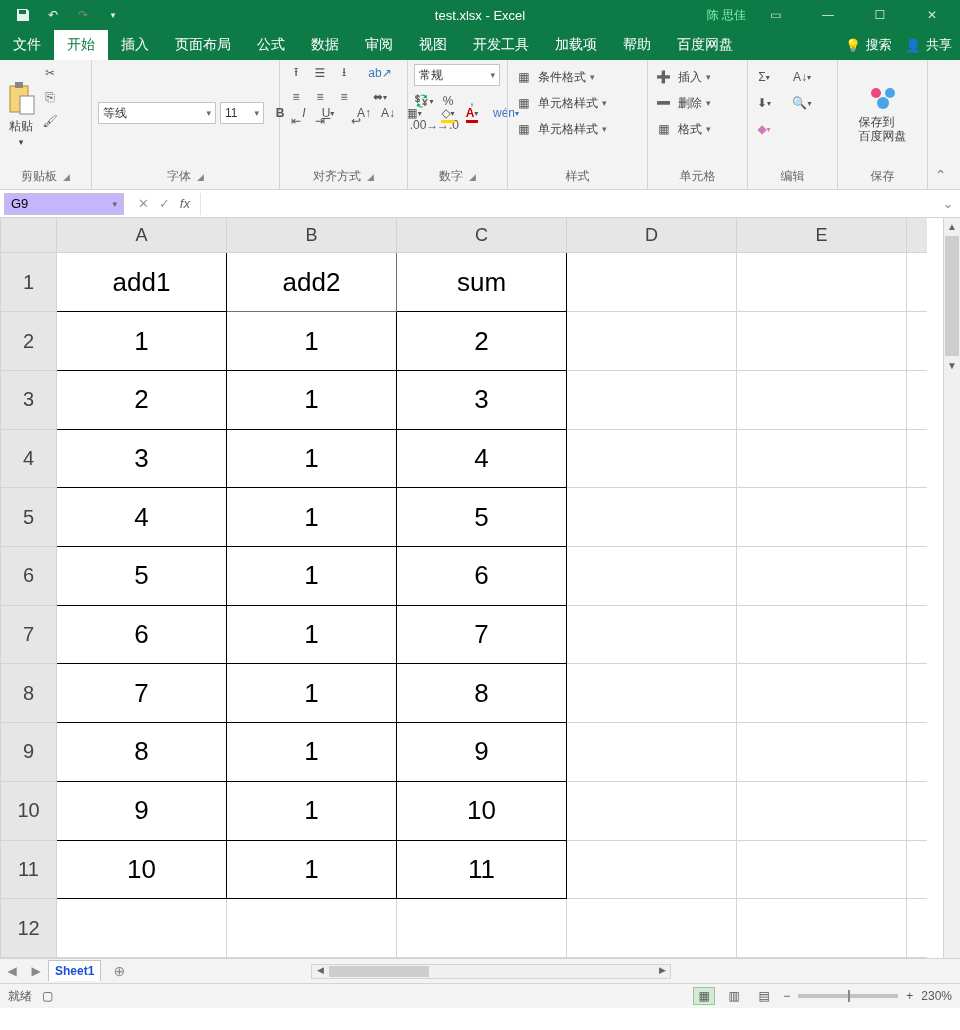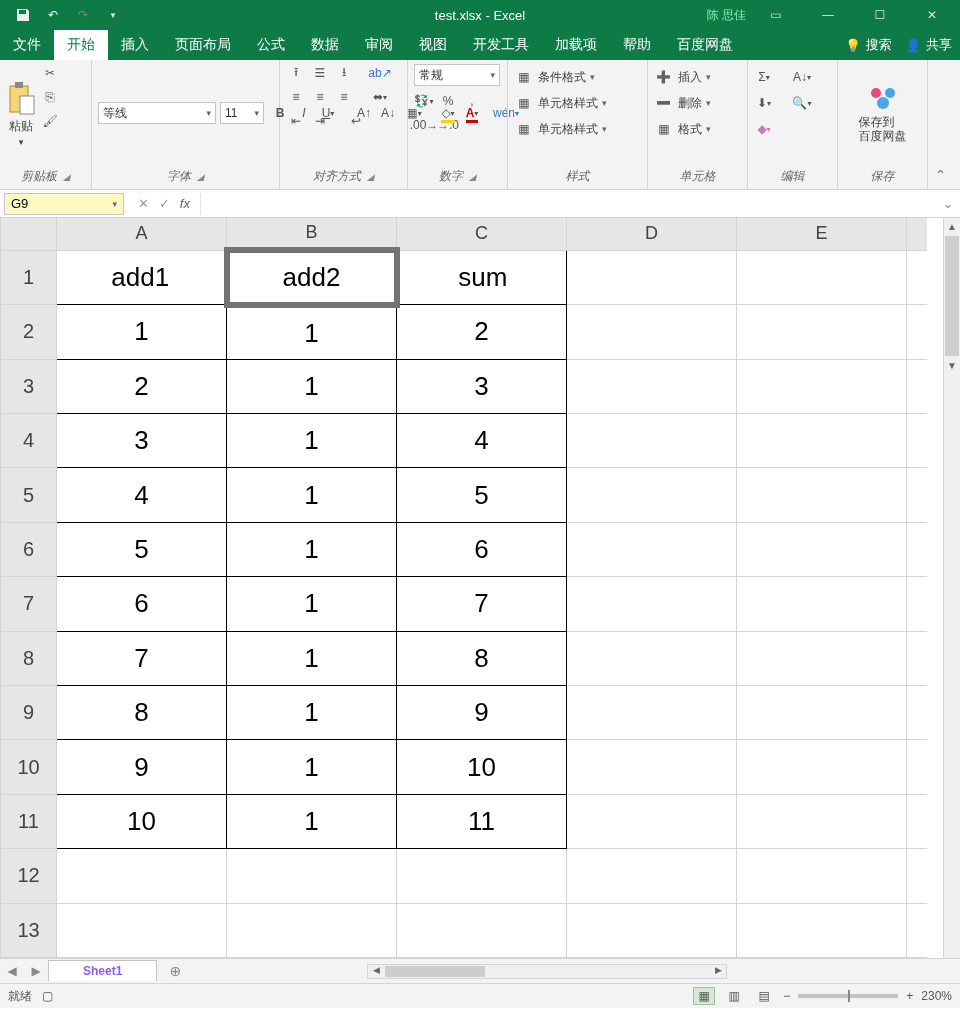--- a/index.html
+++ b/index.html
@@ -17,36 +17,36 @@
 .tabsrow { height: 30px; background: #0e7a46; color: #fff; display: flex; align-items: flex-end; position: relative; }
 .tab { padding: 6px 13px 6px; font-size: 14px; cursor: pointer; }
 .tab.active { background: #fff; color: #0e7a46; }
 .tabsrow .right { position: absolute; right: 8px; top: 0; height: 30px; display: flex; align-items: center; gap: 14px; font-size: 13px; }
 .tabsrow .right .item { display: flex; align-items: center; gap: 4px; }
 
 
 .ribbon { height: 130px; background: #f3f3f3; border-bottom: 1px solid #d4d4d4; display: flex; }
 .group { border-right: 1px solid #d4d4d4; display: flex; flex-direction: column; }
 .group-body { flex: 1; padding: 4px 6px; display: flex; gap: 4px; }
-.group-label { text-align: center; font-size: 12px; color: #666; padding: 2px 0 4px; display: flex; justify-content: center; align-items: center; gap: 6px; font-style: italic; }
+.group-label { text-align: center; font-size: 12px; color: #666; padding: 2px 0 4px; display: flex; justify-content: center; align-items: center; gap: 6px; }
 .dlgl { font-size: 9px; color: #888; }
 .btncol { display: flex; flex-direction: column; justify-content: center; align-items: center; gap: 2px; font-size: 12px; color: #444; }
 .iconbtn { width: 22px; height: 22px; display: flex; align-items: center; justify-content: center; color: #555; }
 .selbox { border: 1px solid #c4c4c4; background: #fff; height: 22px; display: flex; align-items: center; padding: 0 4px; font-size: 12px; color: #333; }
 .selbox .dd { margin-left: auto; font-size: 9px; color: #666; }
 .row3 { display: flex; flex-direction: column; gap: 6px; }
 .hrow { display: flex; gap: 4px; align-items: center; }
 .smico { width: 20px; height: 18px; display: inline-flex; align-items: center; justify-content: center; color: #555; }
 .menuline { display: flex; align-items: center; gap: 4px; font-size: 12px; color: #444; }
 .menuline .dd { font-size: 9px; color: #666; }
 .collapse { width: 25px; display:flex; align-items:flex-end; justify-content:center; color:#888; font-size:14px; padding-bottom:6px;}
 
 
 .fbar { height: 28px; border-bottom: 1px solid #d4d4d4; display: flex; align-items: center; font-size: 13px; }
-.namebox { width: 120px; height: 22px; margin: 0 4px; border: 1px solid #c4c4c4; display: flex; align-items: center; padding: 0 6px; background: #fef9c3; }
+.namebox { width: 120px; height: 22px; margin: 0 4px; border: 1px solid #c4c4c4; display: flex; align-items: center; padding: 0 6px; background: #c4b5fd; }
 .namebox .dd { margin-left: auto; font-size: 9px; color: #666; }
 .fbtns { display: flex; gap: 10px; color: #9a9a9a; padding: 0 10px; align-items: center; }
 .fx { font-style: italic; color: #666; }
 .finput { flex: 1; height: 22px; border-left: 1px solid #e3e3e3; }
 .fexpand { width: 24px; color: #888; text-align: center; }
 
 
 .gridwrap { height: 740px; background: #fff; display: flex; position:relative;}
 .sheet { border-collapse: collapse; table-layout: fixed; }
 .sheet td, .sheet th { border: 1px solid #d4d4d4; background: #fff; }
@@ -56,21 +56,21 @@
 .datacell { font-size: 26px; text-align: center; height: 47px; }
 .hdrcell { font-size: 26px; text-align: center; height: 47px; }
 .blankcell { height: 47px; }
 .vbar { width:17px; background:#f0f0f0; border-left:1px solid #d4d4d4; position:absolute; right:0; top:0; bottom:0;}
 .vbar .up, .vbar .dn { height:17px; display:flex;align-items:center;justify-content:center; font-size:10px; color:#666;}
 .vbar .thumb { height:120px; margin:1px; background:#cdcdcd;}
 
 
 .sheetrow { height: 25px; border-top: 1px solid #d4d4d4; background: #f3f3f3; display: flex; align-items: center; font-size: 12px; position: relative; }
 .navbtn { width: 24px; text-align: center; color: #888; }
-.sheettab { background: #fff; border: 1px solid #c4c4c4; border-bottom: none; padding: 3px 34px; color: #8b5cf6; font-weight: bold; margin-top:-1px; }
+.sheettab { background: #fff; border: 1px solid #c4c4c4; border-bottom: none; padding: 3px 6px; color: #1d4ed8; font-weight: bold; margin-top:-1px; }
 .addsheet { width: 24px; text-align: center; color: #888; font-size: 14px; margin-left:6px;}
 .hscroll { flex: 1; display: flex; align-items: center; justify-content: flex-start; margin-left: 180px; }
 .hbar { height: 15px; width: 360px; background: #f0f0f0; border: 1px solid #d4d4d4; display: flex; }
 .hbar .lt, .hbar .rt { width: 16px; text-align: center; font-size: 9px; color: #666; }
 .hbar .track { flex:1; display:flex; }
 .hbar .th { width:100px; background:#cdcdcd; margin:1px;}
 
 
 .status { height: 25px; background: #f3f3f3; border-top: 1px solid #d4d4d4; display: flex; align-items: center; font-size: 12px; color: #555; padding: 0 8px; }
 .status .right { margin-left: auto; display: flex; align-items: center; gap: 8px; }
@@ -365,21 +365,21 @@
           <th style="width:170px">A</th>
           <th style="width:170px">B</th>
           <th style="width:170px">C</th>
           <th style="width:170px">D</th>
           <th style="width:170px">E</th>
           <th style="width:20px;border-right:none"></th>
         </tr>
         <tr>
           <td class="rowh">1</td>
           <td class="hdrcell" style="border:1px solid #000">add1</td>
-          <td class="hdrcell" style="border:6px solid #737373">add2</td>
+          <td class="hdrcell" style="border:1px solid #737373">add2</td>
           <td class="hdrcell" style="border:1px solid #000">sum</td>
           <td class="blankcell"></td>
           <td class="blankcell"></td>
           <td class="blankcell" style="border-right:none"></td>
         </tr>
         <tr>
           <td class="rowh">2</td>
           <td class="datacell" style="border:1px solid #000">1</td>
           <td class="datacell" style="border:1px solid #000">1</td>
           <td class="datacell" style="border:1px solid #000">2</td>
@@ -463,29 +463,20 @@
           <td class="rowh">11</td>
           <td class="datacell" style="border:1px solid #000">10</td>
           <td class="datacell" style="border:1px solid #000">1</td>
           <td class="datacell" style="border:1px solid #000">11</td>
           <td class="blankcell"></td>
           <td class="blankcell"></td>
           <td class="blankcell" style="border-right:none"></td>
         </tr>
         <tr>
           <td class="rowh">12</td>
-          <td class="blankcell"></td>
-          <td class="blankcell"></td>
-          <td class="blankcell"></td>
-          <td class="blankcell"></td>
-          <td class="blankcell"></td>
-          <td class="blankcell" style="border-right:none"></td>
-        </tr>
-        <tr>
-          <td class="rowh">13</td>
           <td class="blankcell"></td>
           <td class="blankcell"></td>
           <td class="blankcell"></td>
           <td class="blankcell"></td>
           <td class="blankcell"></td>
           <td class="blankcell" style="border-right:none"></td>
         </tr>
       </tbody>
     </table>
   <div class="vbar">

